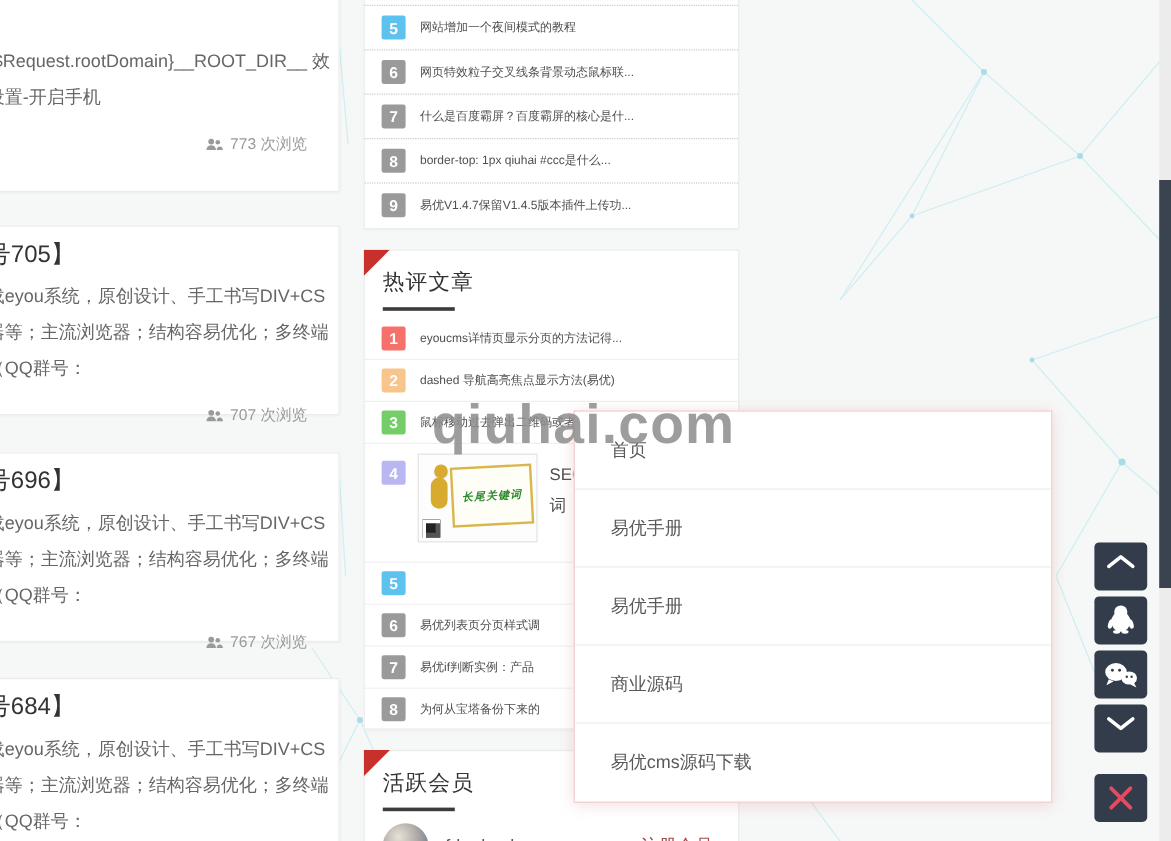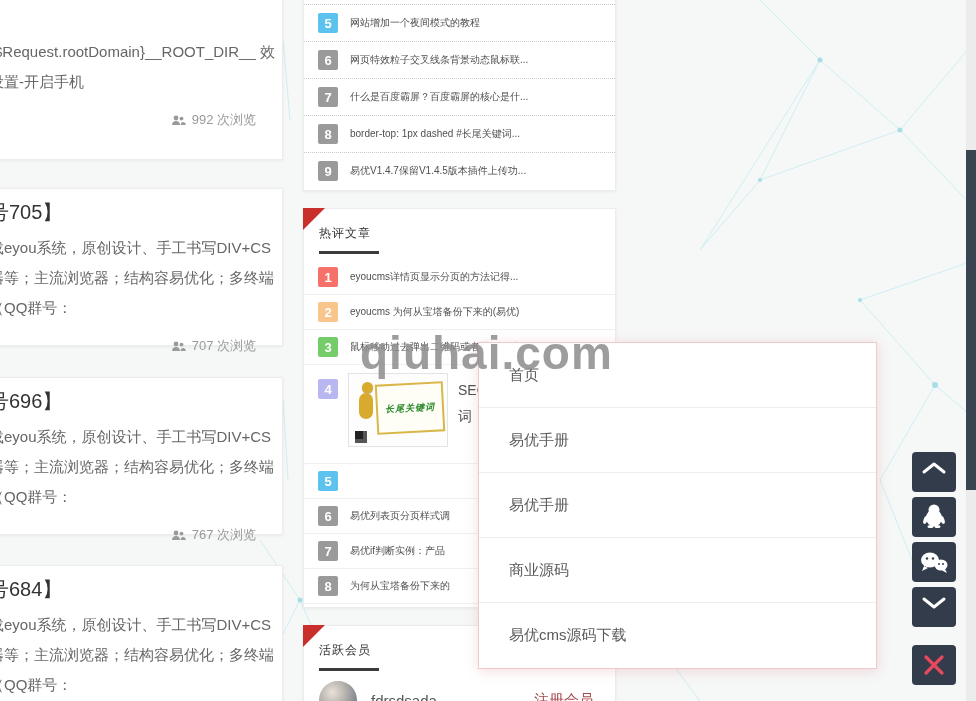--- a/index.html
+++ b/index.html
@@ -21,21 +21,21 @@
   .rank-row{display:flex;align-items:center;height:37px;padding:0 12px 0 14px;gap:12px;}
   .rank-row.dotted{border-top:1px dotted #c9c9c9;}
   .rank-row.solid{border-bottom:1px solid #f0f0f0;height:35px;}
   .rank-badge{flex:0 0 20px;width:20px;height:20px;border-radius:2px;color:#fff;font-size:13px;
     font-weight:bold;display:flex;align-items:center;justify-content:center;}
   .rank-text{font-size:10px;color:#4f4f4f;white-space:nowrap;overflow:hidden;flex:1;}
 
   .corner-ribbon{position:absolute;top:-1px;left:-1px;width:22px;height:22px;background:#c9302c;
     clip-path:polygon(0 0,100% 0,0 100%);}
   .sec-header{padding:14px 15px 0;}
-  .sec-title{font-size:12px;color:#333;letter-spacing:1px;}
+  .sec-title{font-size:18px;color:#333;letter-spacing:1px;}
   .sec-underline{width:60px;height:3px;background:#3b3b3b;margin-top:9px;}
   .sec-rows{margin-top:6px;}
 
   .thumb-row{display:flex;align-items:flex-start;height:99px;padding:8px 12px 0 14px;gap:10px;
     border-bottom:1px solid #f0f0f0;}
   .thumb-box{position:relative;width:100px;height:74px;background:#fdfdfd;border:1px solid #e3e3e3;overflow:hidden;flex:0 0 100px;}
   .thumb-board{position:absolute;right:3px;top:9px;width:68px;height:50px;background:#fffef6;
     border:2px solid #d9b64a;transform:rotate(-3deg);display:flex;align-items:center;justify-content:center;}
   .thumb-caption{font-size:9px;color:#2e8b2e;font-weight:bold;font-style:italic;letter-spacing:1px;}
   .thumb-figure-head{position:absolute;left:13px;top:8px;width:11px;height:11px;border-radius:50%;background:#d8ab2e;box-shadow:0 1px 1px rgba(120,90,0,.5);}
@@ -108,21 +108,21 @@
         <div class="post-line">设置-开启手机</div>
         <div class="post-views">
           <svg width="15" height="13" viewBox="0 0 15 13">
             <g fill="#9a9a9a">
               <circle cx="5" cy="4" r="2.4"></circle>
               <circle cx="10.5" cy="4.6" r="1.9"></circle>
               <path d="M1 11c0-2.6 1.8-4 4-4s4 1.4 4 4z"></path>
               <path d="M9.5 11c.2-1.8 1-3 2.6-3 1.5 0 2.6 1.2 2.8 3z"></path>
             </g>
           </svg>
-          <span>992 次浏览</span>
+          <span>773 次浏览</span>
         </div>
       </div>
       <div class="post-card" style="top: 188px; height: 158px; padding-top: 8px;">
         <div class="post-title">号705】</div>
         <div class="post-line">载eyou系统，原创设计、手工书写DIV+CS</div>
         <div class="post-line">器等；主流浏览器；结构容易优化；多终端</div>
         <div class="post-line">（QQ群号：</div>
         <div class="post-views">
           <svg width="15" height="13" viewBox="0 0 15 13">
             <g fill="#9a9a9a">
@@ -168,42 +168,42 @@
       <div class="rank-row dotted">
         <span class="rank-badge" style="background: rgb(154, 154, 154);">6</span>
         <span class="rank-text">网页特效粒子交叉线条背景动态鼠标联...</span>
       </div>
       <div class="rank-row dotted">
         <span class="rank-badge" style="background: rgb(154, 154, 154);">7</span>
         <span class="rank-text">什么是百度霸屏？百度霸屏的核心是什...</span>
       </div>
       <div class="rank-row dotted">
         <span class="rank-badge" style="background: rgb(154, 154, 154);">8</span>
-        <span class="rank-text">border-top: 1px dashed #长尾关键词...</span>
+        <span class="rank-text">border-top: 1px qiuhai #ccc是什么...</span>
       </div>
       <div class="rank-row dotted">
         <span class="rank-badge" style="background: rgb(154, 154, 154);">9</span>
         <span class="rank-text">易优V1.4.7保留V1.4.5版本插件上传功...</span>
       </div>
     </div>
 
   <div class="mid-card" id="hot-card" style="top:208px;height:400px;">
     <div class="corner-ribbon"></div>
     <div class="sec-header">
       <span class="sec-title">热评文章</span>
       <div class="sec-underline"></div>
     </div>
     <div class="sec-rows" id="hot-rows">
         <div class="rank-row solid">
           <span class="rank-badge" style="background: rgb(245, 113, 106);">1</span>
           <span class="rank-text">eyoucms详情页显示分页的方法记得...</span>
         </div>
         <div class="rank-row solid">
           <span class="rank-badge" style="background: rgb(248, 197, 140);">2</span>
-          <span class="rank-text">eyoucms 为何从宝塔备份下来的(易优)</span>
+          <span class="rank-text">dashed 导航高亮焦点显示方法(易优)</span>
         </div>
         <div class="rank-row solid">
           <span class="rank-badge" style="background: rgb(116, 205, 104);">3</span>
           <span class="rank-text">鼠标移动过去弹出二维码或者其他图片...</span>
         </div>
         <div class="thumb-row">
           <span class="rank-badge" style="background: rgb(185, 183, 241); margin-top: 6px;">4</span>
           <div class="thumb-box">
             <div class="thumb-figure-head"></div>
             <div class="thumb-figure-body"></div>

